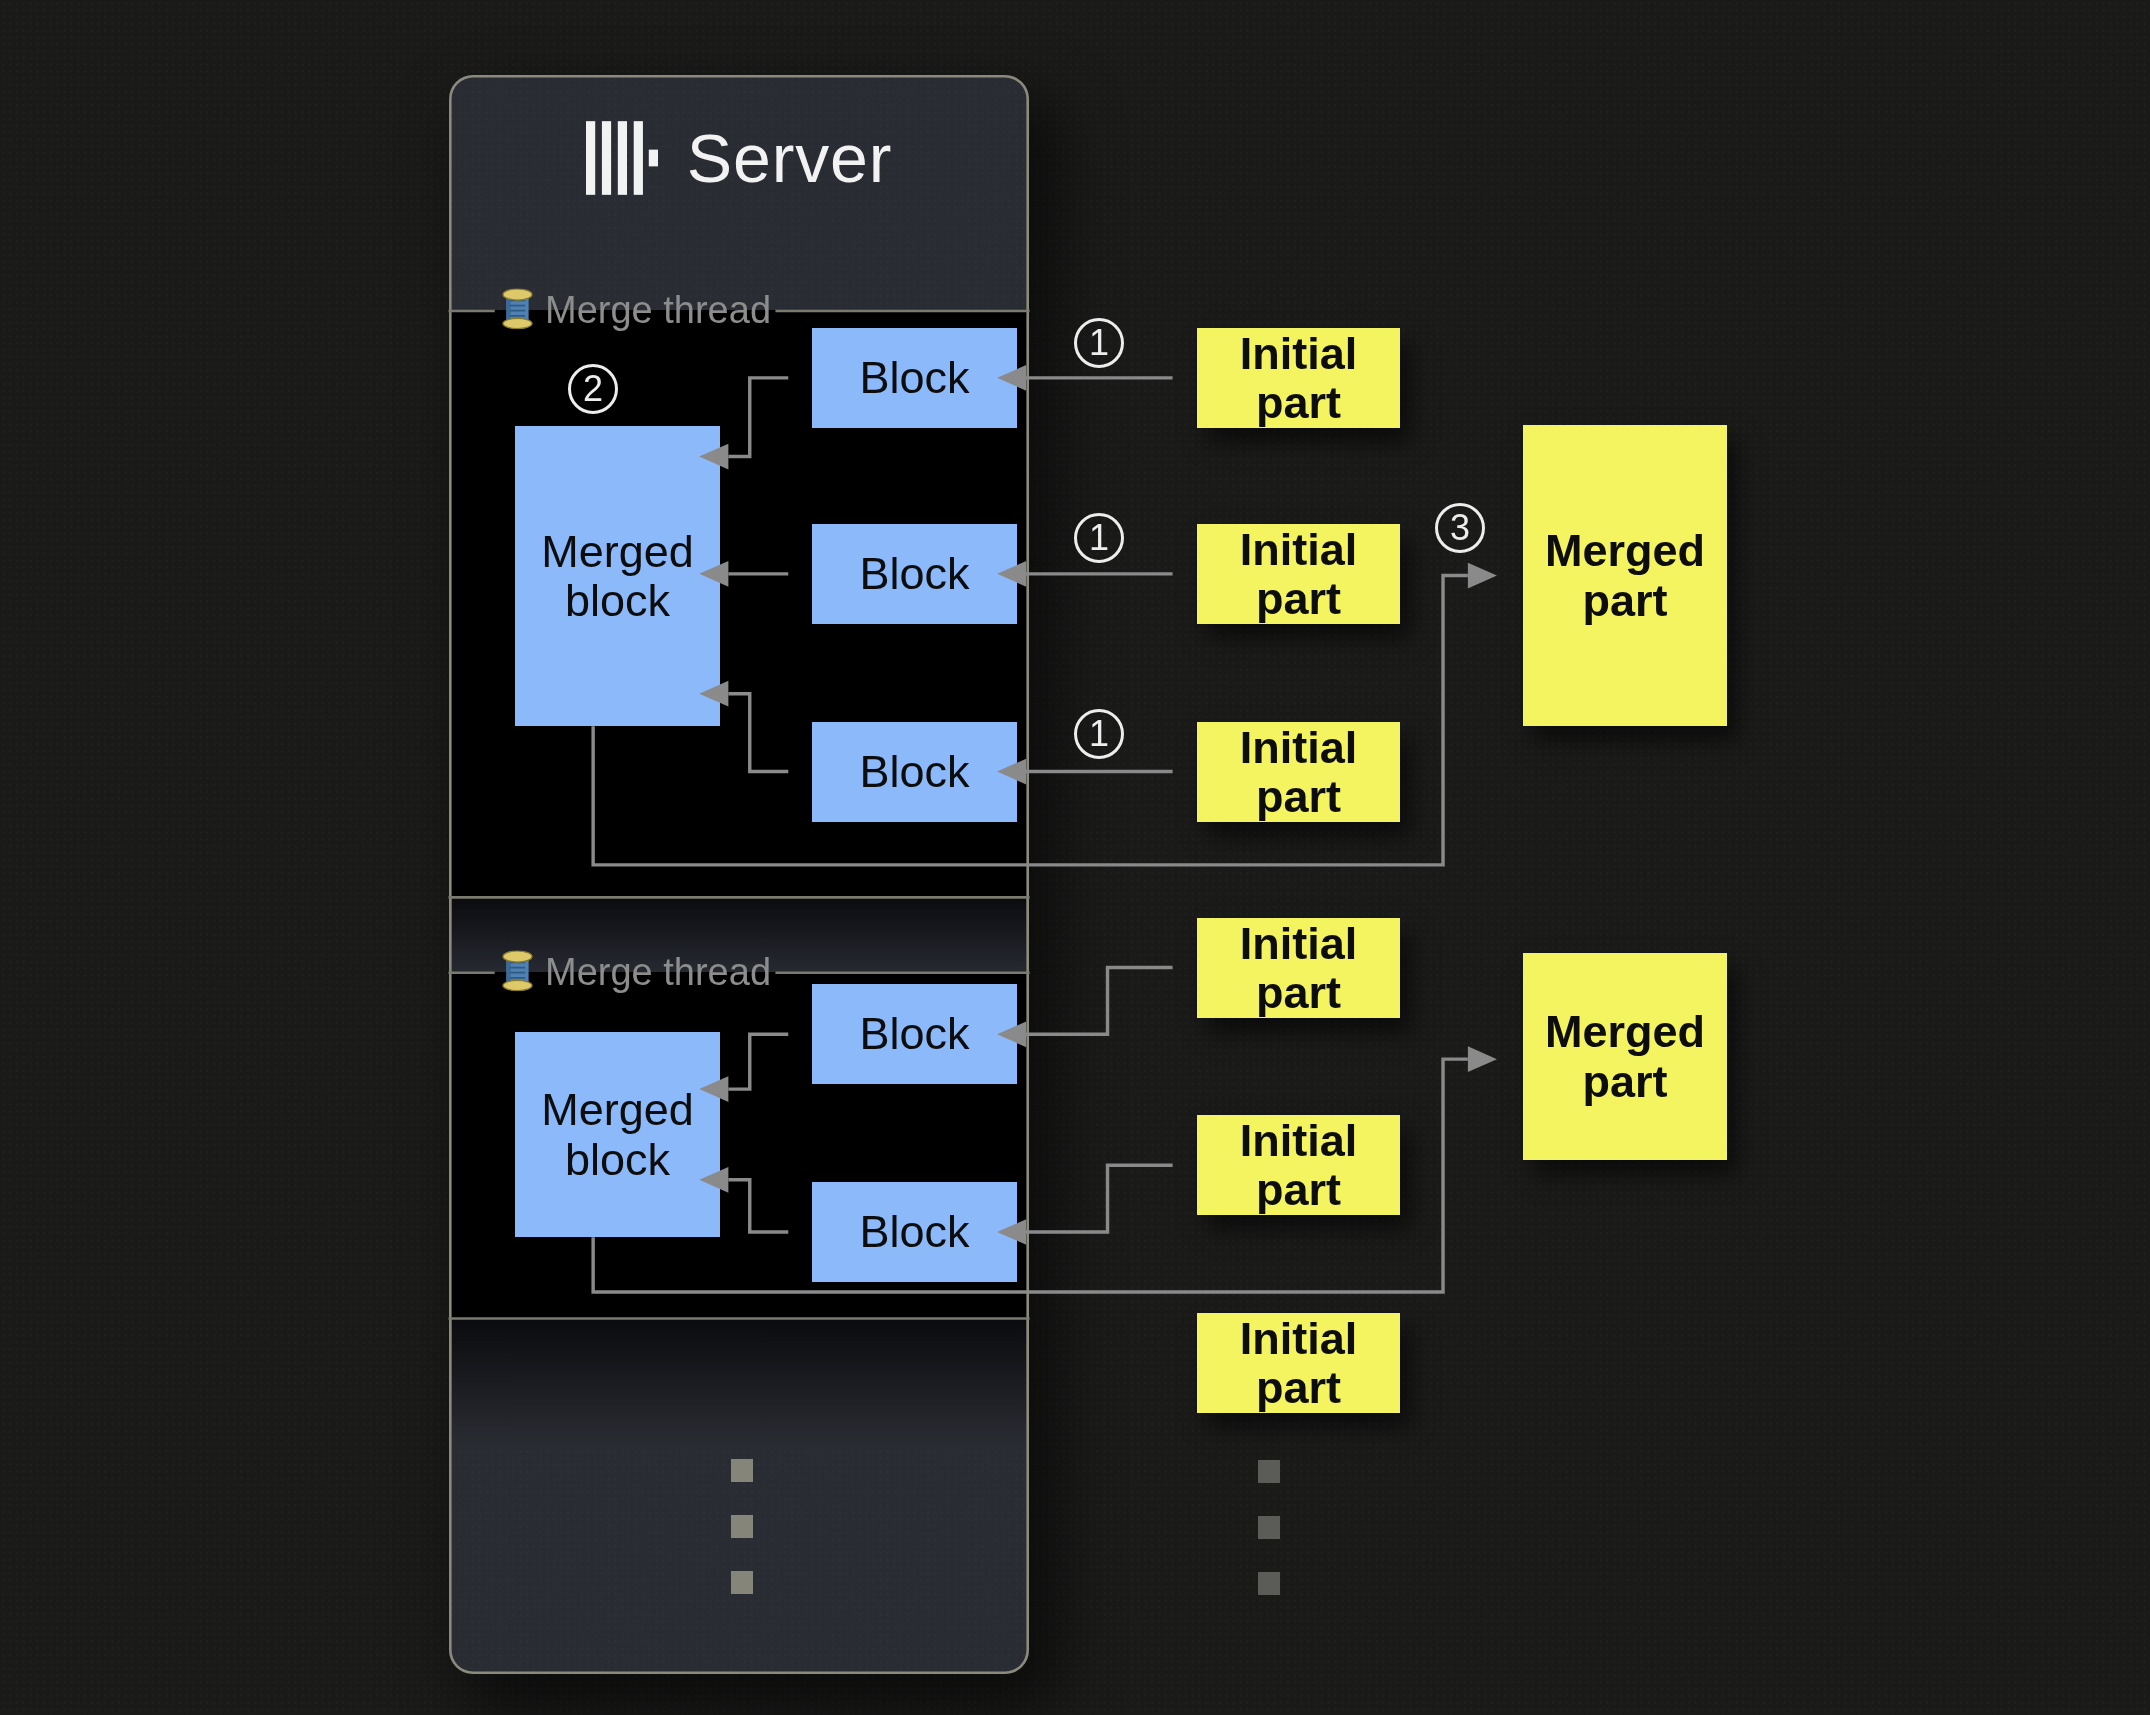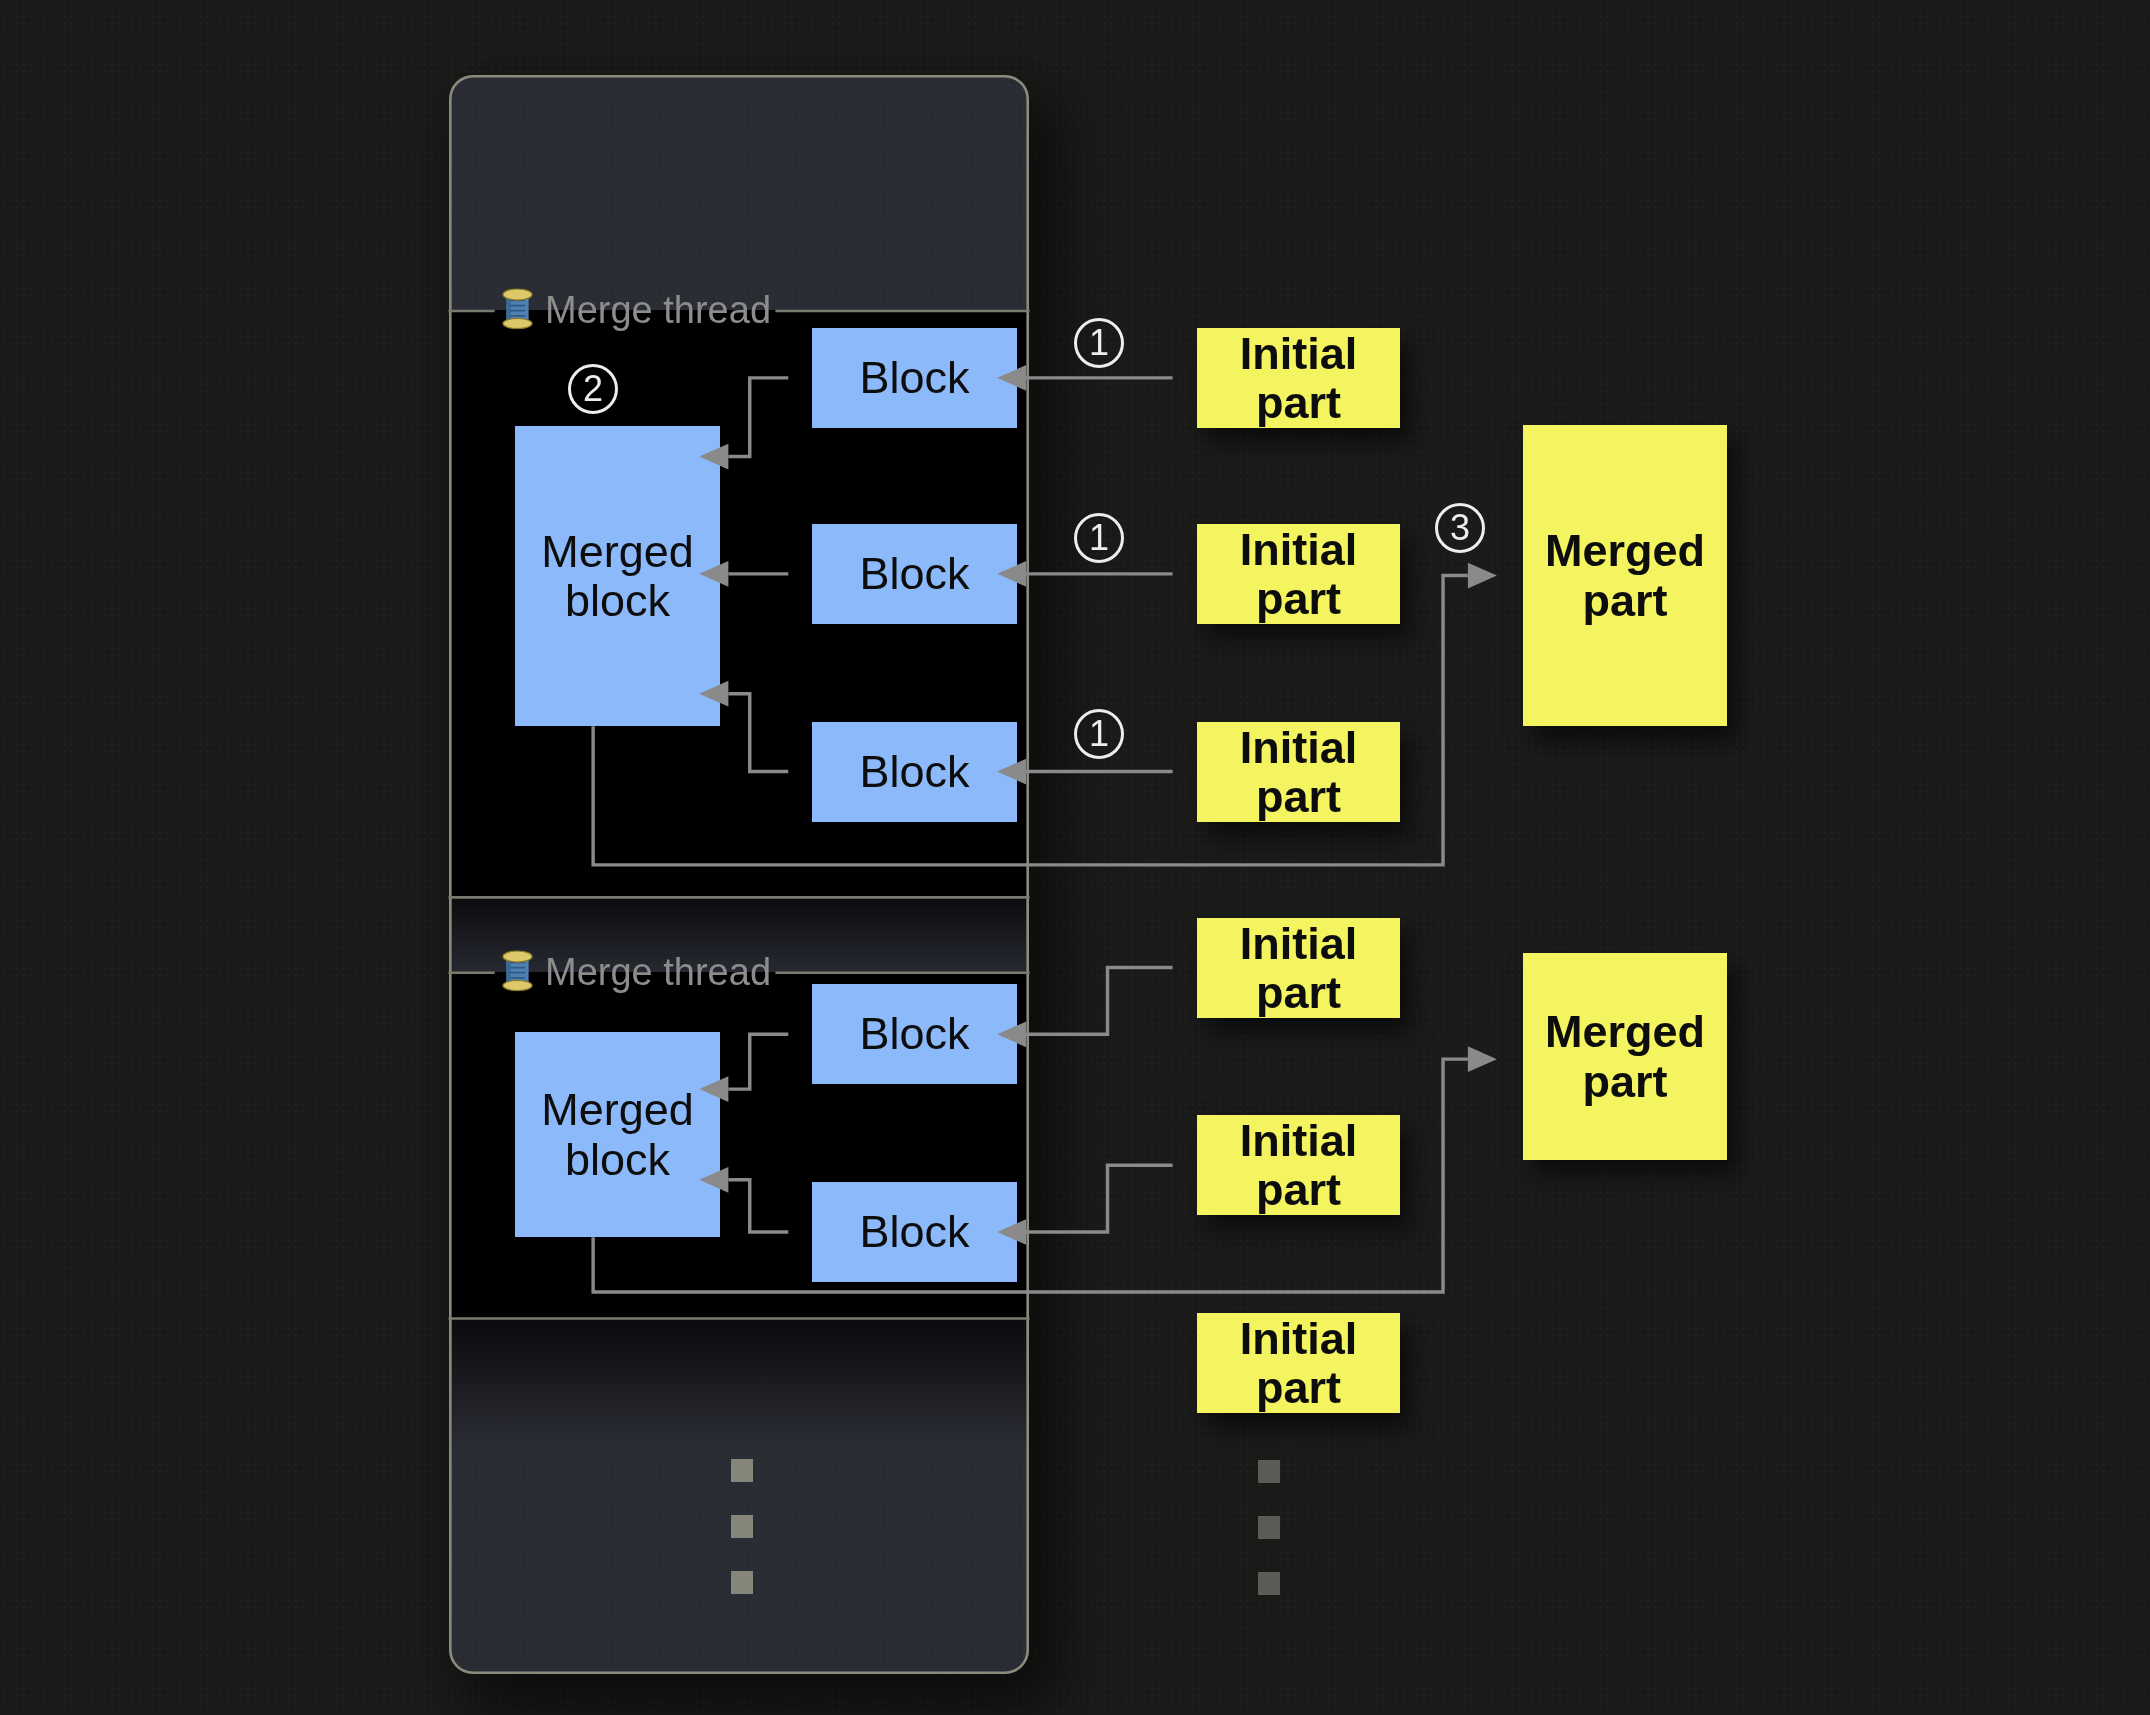--- a/index.html
+++ b/index.html
@@ -66,20 +66,30 @@
 
 <div class="stage">
 
   <div class="panel">
 
     <div class="black-region region1"></div>
     <div class="fade fade1"></div>
     <div class="black-region region2"></div>
     <div class="fade fade2"></div>
 
+    <div class="header-row">
+      <svg width="72" height="74" viewBox="0 0 86 88">
+        <rect x="0" y="0" width="11" height="88" fill="#f2f2f2"></rect>
+        <rect x="19" y="0" width="11" height="88" fill="#f2f2f2"></rect>
+        <rect x="38" y="0" width="11" height="88" fill="#f2f2f2"></rect>
+        <rect x="57" y="0" width="11" height="88" fill="#f2f2f2"></rect>
+        <rect x="75" y="34" width="11" height="20" fill="#f2f2f2"></rect>
+      </svg>
+      <span class="server-title">Server</span>
+    </div>
 
     <div class="legend legend1">
       <svg width="31" height="41" viewBox="0 0 36 48">
         <rect x="5" y="7" width="26" height="34" fill="#4f81b3"></rect>
         <rect x="5" y="7" width="5" height="34" fill="#3c6a96"></rect>
         <path d="M9 14 H27 M9 20 H27 M9 26 H27 M9 32 H27" stroke="#2f5a84" stroke-width="2"></path>
         <ellipse cx="18" cy="7" rx="17" ry="6.5" fill="#ddc96a" stroke="#8a7a28" stroke-width="1.5"></ellipse>
         <ellipse cx="18" cy="41" rx="17" ry="6" fill="#ddc96a" stroke="#8a7a28" stroke-width="1.5"></ellipse>
       </svg>
       <span class="legend-label">Merge thread</span>

